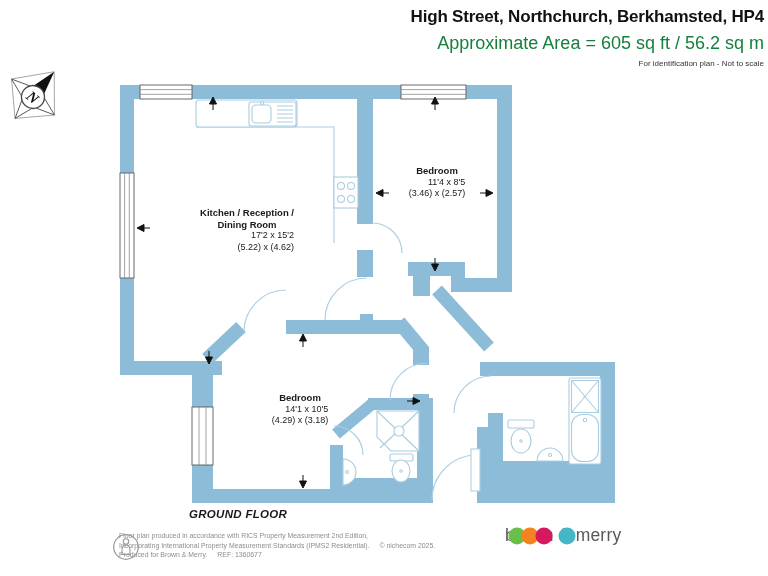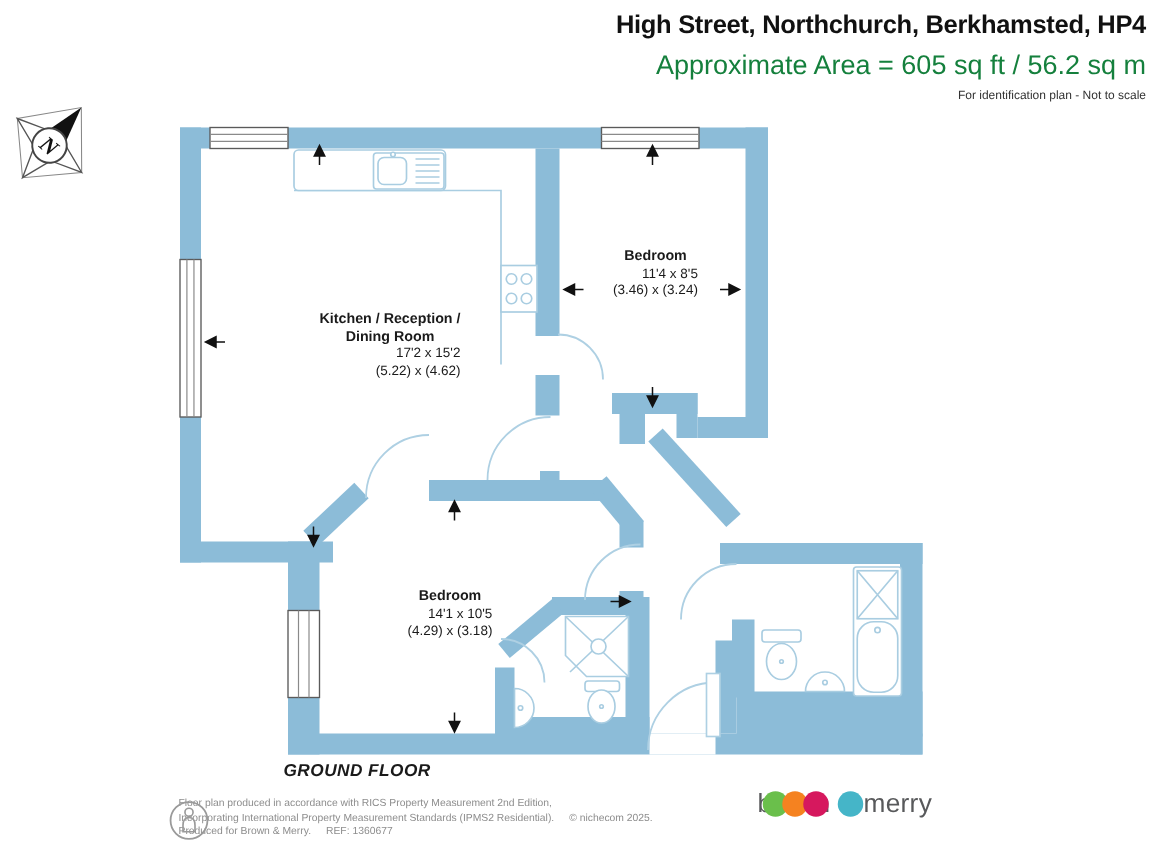--- a/index.html
+++ b/index.html
@@ -180,31 +180,31 @@
       <text x="0" y="5.5" text-anchor="middle" style="font:italic bold 15px 'Liberation Serif',serif;fill:#111;">N</text>
     </g>
   </svg>
 
   <div class="hdr">
     <div class="title">High Street, Northchurch, Berkhamsted, HP4</div>
     <div class="area">Approximate Area = 605 sq ft / 56.2 sq m</div>
     <div class="note">For identification plan - Not to scale</div>
   </div>
 
-  <div class="rlabel" style="left:260px;top:207px;">
+  <div class="rlabel" style="left:247px;top:207px;">
     <div class="rname">Kitchen / Reception /</div>
     <div class="rname">Dining Room</div>
     <div class="rdim">17'2 x 15'2</div>
     <div class="rdim">(5.22) x (4.62)</div>
   </div>
 
   <div class="rlabel" style="left:437px;top:165px;">
     <div class="rname">Bedroom</div>
     <div class="rdim">11'4 x 8'5</div>
-    <div class="rdim">(3.46) x (3.24)</div>
+    <div class="rdim">(3.46) x (2.57)</div>
   </div>
 
   <div class="rlabel" style="left:300px;top:392px;">
     <div class="rname">Bedroom</div>
     <div class="rdim">14'1 x 10'5</div>
     <div class="rdim">(4.29) x (3.18)</div>
   </div>
 
   <div class="floorlbl">GROUND FLOOR</div>
 

